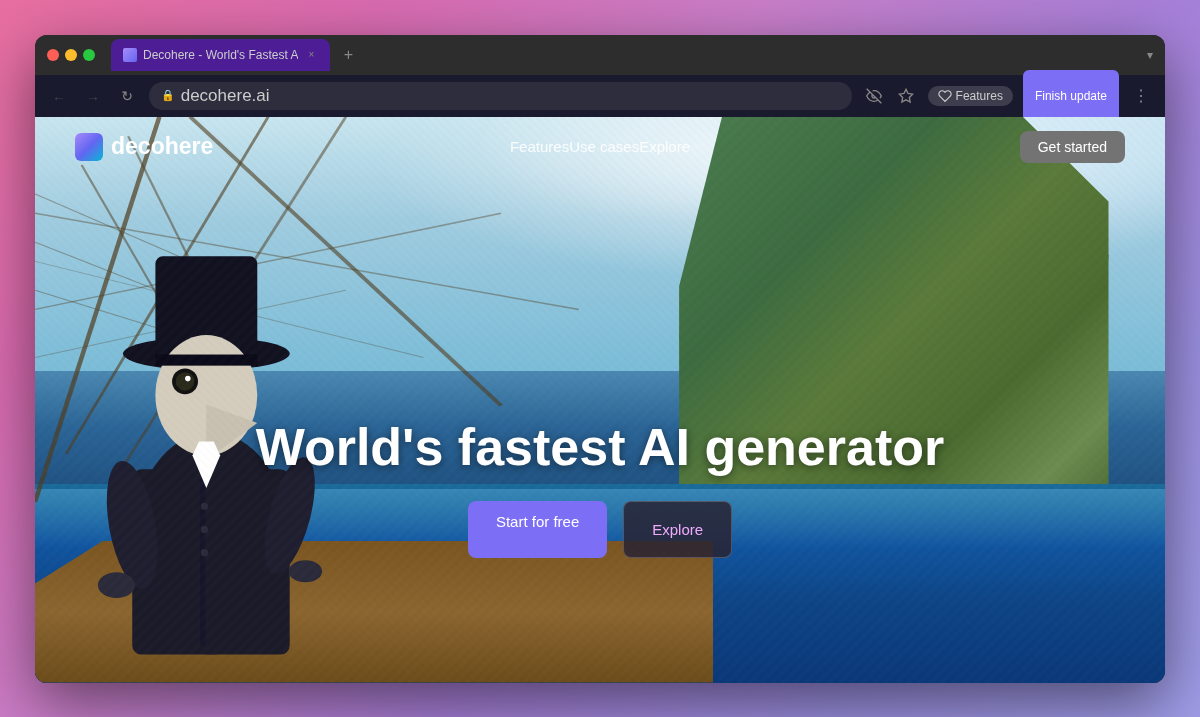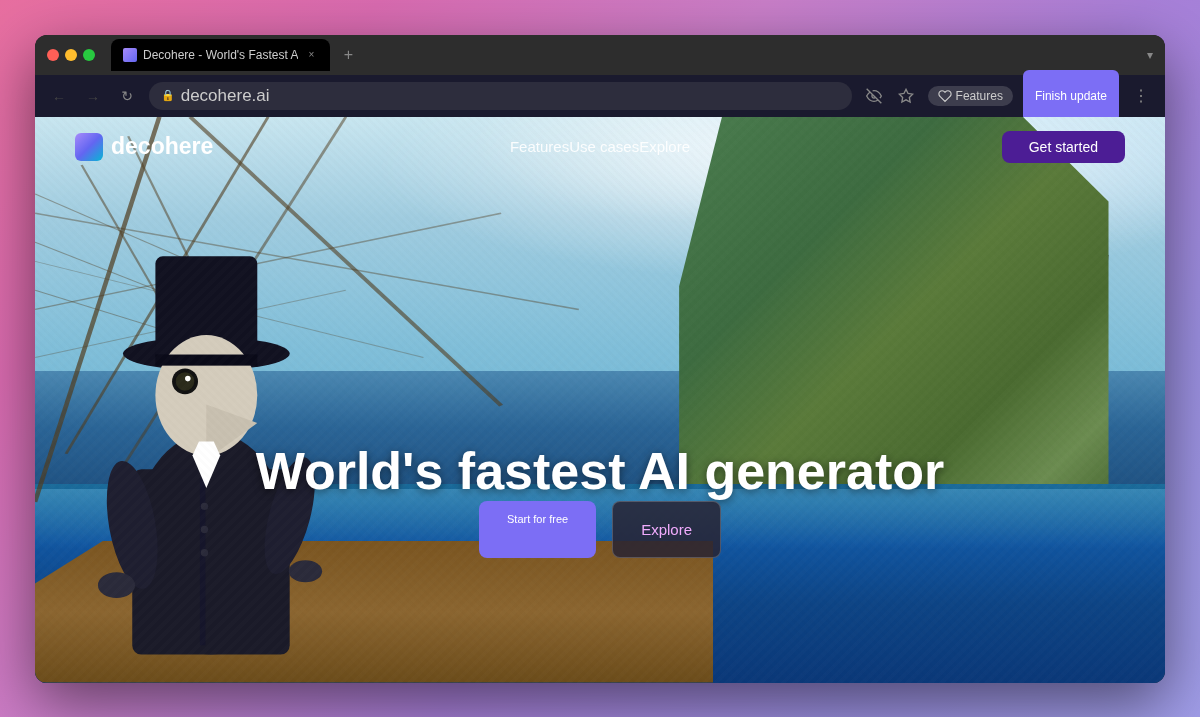--- a/index.html
+++ b/index.html
@@ -63,21 +63,21 @@
       background: #3d3d3d;
       border-radius: 8px 8px 0 0;
       padding: 6px 12px;
       display: flex;
       align-items: center;
       gap: 6px;
       height: 32px;
       min-width: 180px;
     }
     .tab.active {
-      background: #000000;
+      background: #4c1d95;
     }
 
     .tab-favicon {
       width: 14px;
       height: 14px;
       background: linear-gradient(135deg, #a78bfa, #6366f1);
       border-radius: 2px;
       flex-shrink: 0;
     }
 
@@ -353,24 +353,24 @@
       transform: translateX(-50%);
     }
 
     .nav-link {
       color: rgba(255,255,255,0.9);
       font-size: 15px;
       cursor: pointer;
     }
 
     .get-started-btn {
-      background: #4c1d95;
+      background: #737373;
       color: white;
       font-size: 14px;
-      padding: 8px 27px;
+      padding: 8px 18px;
       border-radius: 8px;
       cursor: pointer;
       margin-left: auto;
     }
 
     
     .hero-text {
       position: absolute;
       bottom: 22%;
       left: 0;
@@ -379,32 +379,33 @@
       flex-direction: column;
       align-items: center;
       z-index: 10;
     }
 
     .hero-heading {
       color: white;
       font-size: 52px;
       font-weight: 800;
       text-shadow: 0 2px 8px rgba(0,0,0,0.5);
+      margin-bottom: 24px;
       text-align: center;
     }
 
     .hero-buttons {
       display: flex;
       gap: 16px;
     }
 
     .btn-start {
       background: #7c6ef5;
       color: white;
-      font-size: 11px;
+      font-size: 15px;
       padding: 12px 28px;
       border-radius: 8px;
       cursor: pointer;
     }
 
     .btn-explore {
       background: rgba(40,35,50,0.85);
       color: #f0abfc;
       font-size: 15px;
       padding: 19px 28px;

